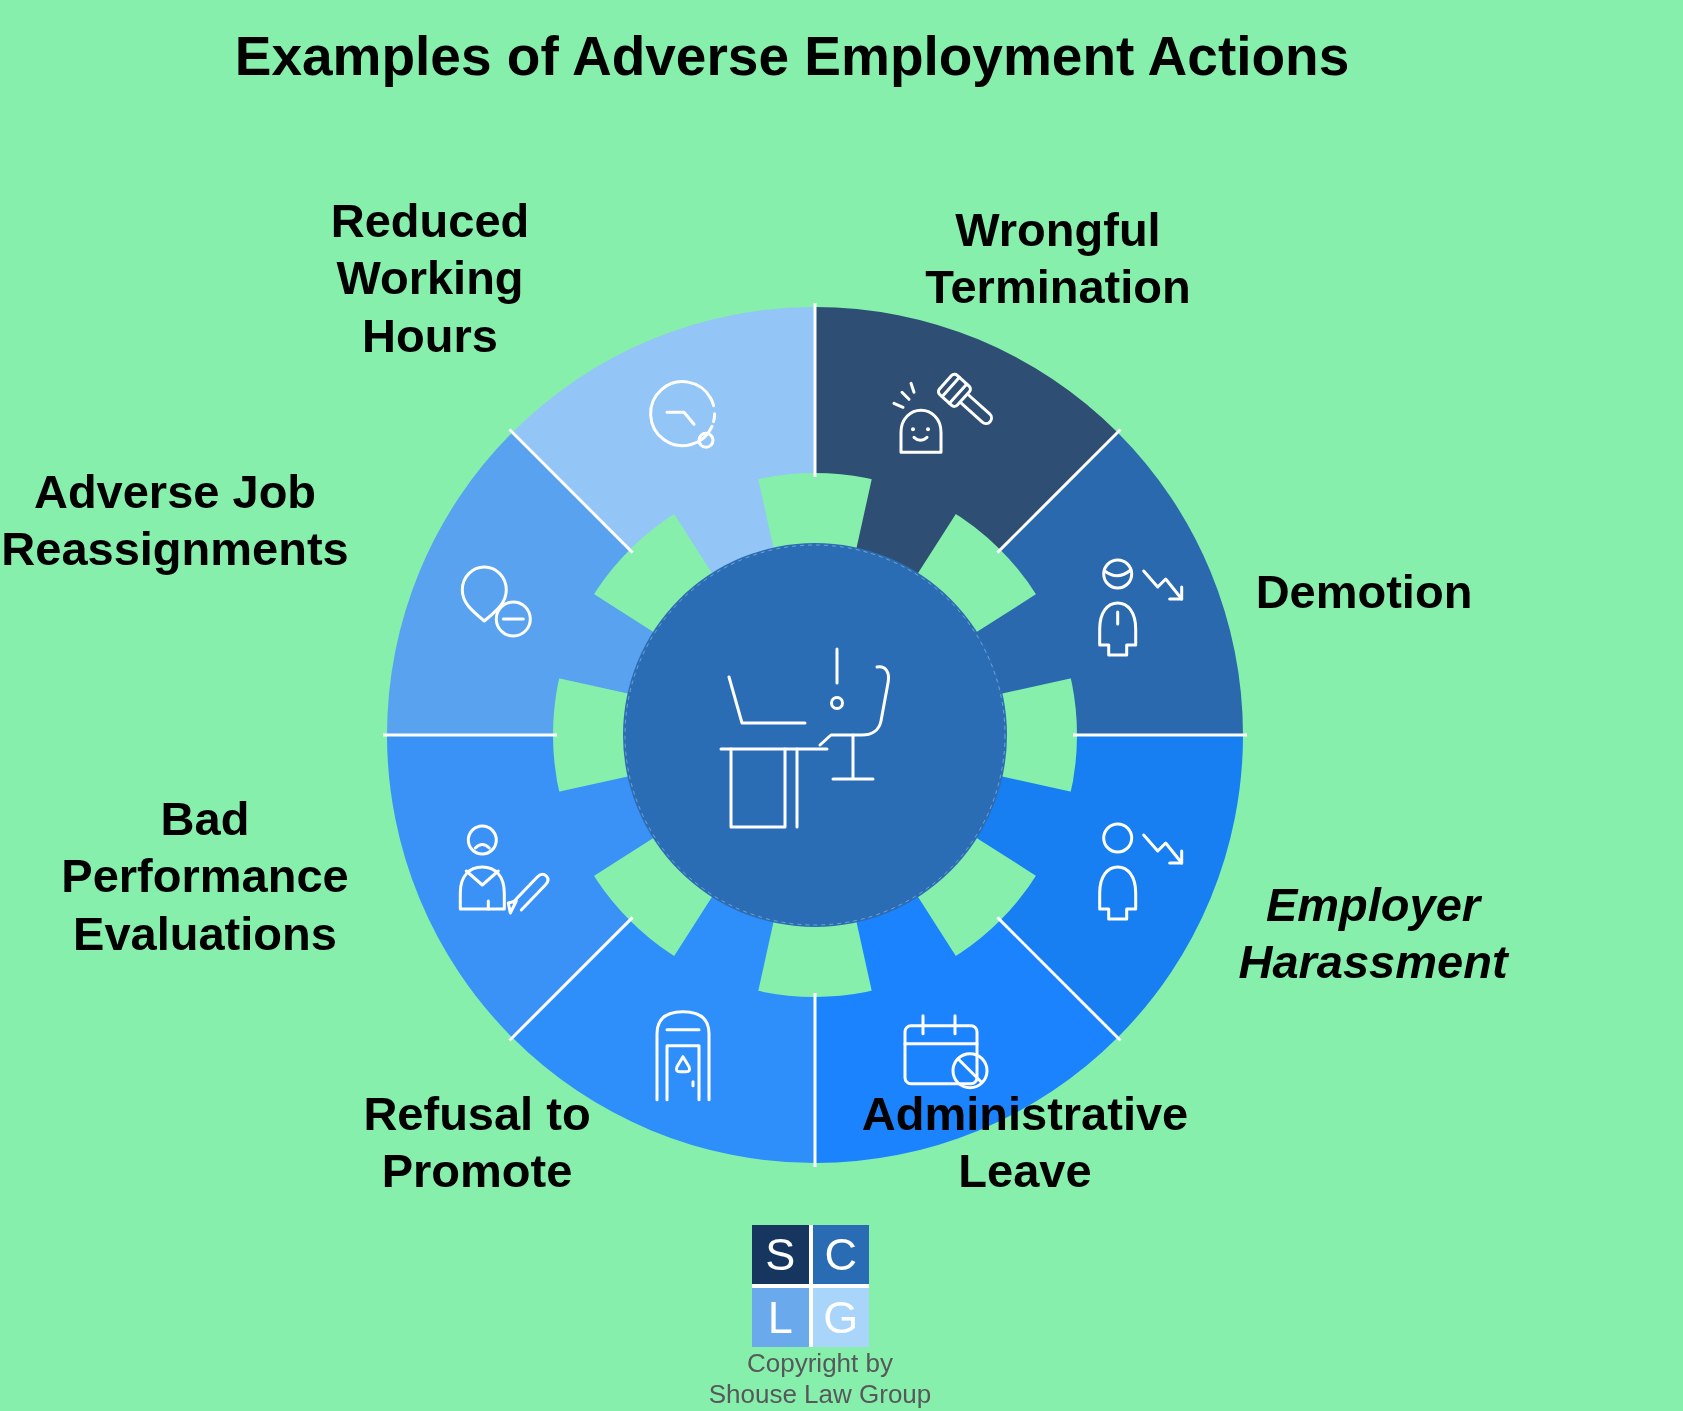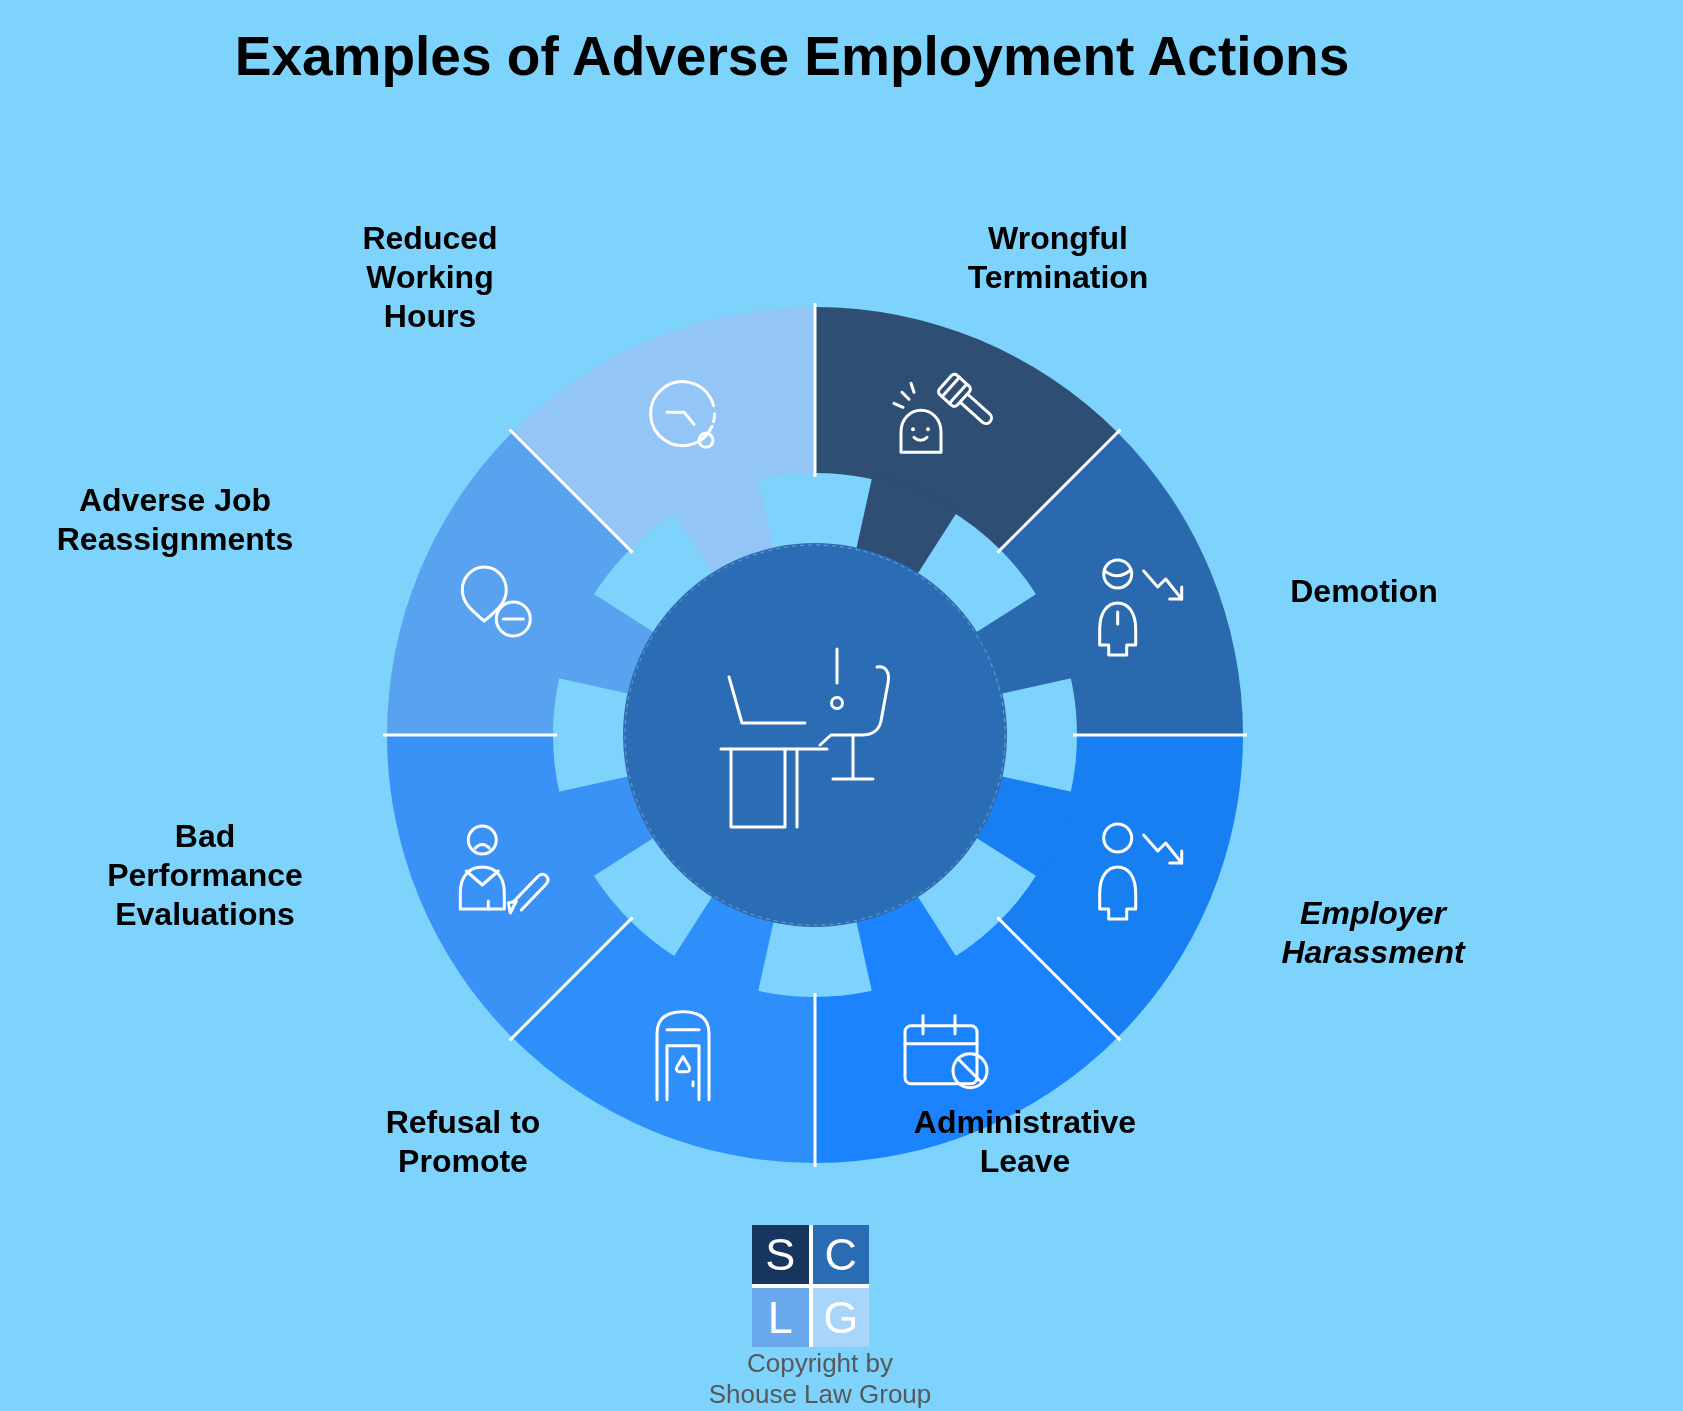--- a/index.html
+++ b/index.html
@@ -1,27 +1,27 @@
 <!DOCTYPE html>
 <html><head>
 <meta charset="utf-8">
 <style>
   html,body{margin:0;padding:0;background:#fff;}
   .stage{
-    position:relative;width:1683px;height:1411px;background:#7dd3fc;overflow:hidden;
+    position:relative;width:1683px;height:1411px;background:#86efac;overflow:hidden;
     font-family:"Liberation Sans","DejaVu Sans",sans-serif;
   }
   .title{
     position:absolute;left:792px;top:24px;transform:translateX(-50%);
     font-size:55px;font-weight:700;color:#000;white-space:nowrap;letter-spacing:0;
   }
   .wheel-svg{position:absolute;left:0;top:0;}
   .seg-label{
     position:absolute;transform:translate(-50%,-50%);
-    font-size:32px;font-weight:700;color:#000;text-align:center;
+    font-size:47px;font-weight:700;color:#000;text-align:center;
     white-space:pre-line;line-height:1.22;
   }
   .logo{
     position:absolute;left:752px;top:1225px;width:117px;height:122px;
     display:grid;grid-template-columns:1fr 1fr;grid-template-rows:1fr 1fr;gap:4px;background:#fff;
   }
   .logo-cell{
     display:flex;align-items:center;justify-content:center;
     color:#fff;font-size:45px;font-weight:400;line-height:1;
   }
@@ -136,21 +136,21 @@
       </g>
     </svg>
 
   <div class="seg-label" style="left:1058px;top:258px;">Wrongful
 Termination</div>
   <div class="seg-label" style="left:1364px;top:560px;margin-top:32px;">Demotion</div>
   <div class="seg-label" style="left:1373px;top:933px;font-style:italic;">Employer
 Harassment</div>
   <div class="seg-label" style="left:1025px;top:1142px;">Administrative
 Leave</div>
-  <div class="seg-label" style="left:463px;top:1142px;">Refusal to
+  <div class="seg-label" style="left:477px;top:1142px;">Refusal to
 Promote</div>
   <div class="seg-label" style="left:205px;top:852px;margin-top:24px;">Bad
 Performance
 Evaluations</div>
   <div class="seg-label" style="left:175px;top:520px;">Adverse Job
 Reassignments</div>
   <div class="seg-label" style="left:430px;top:278px;">Reduced
 Working
 Hours</div>
 

